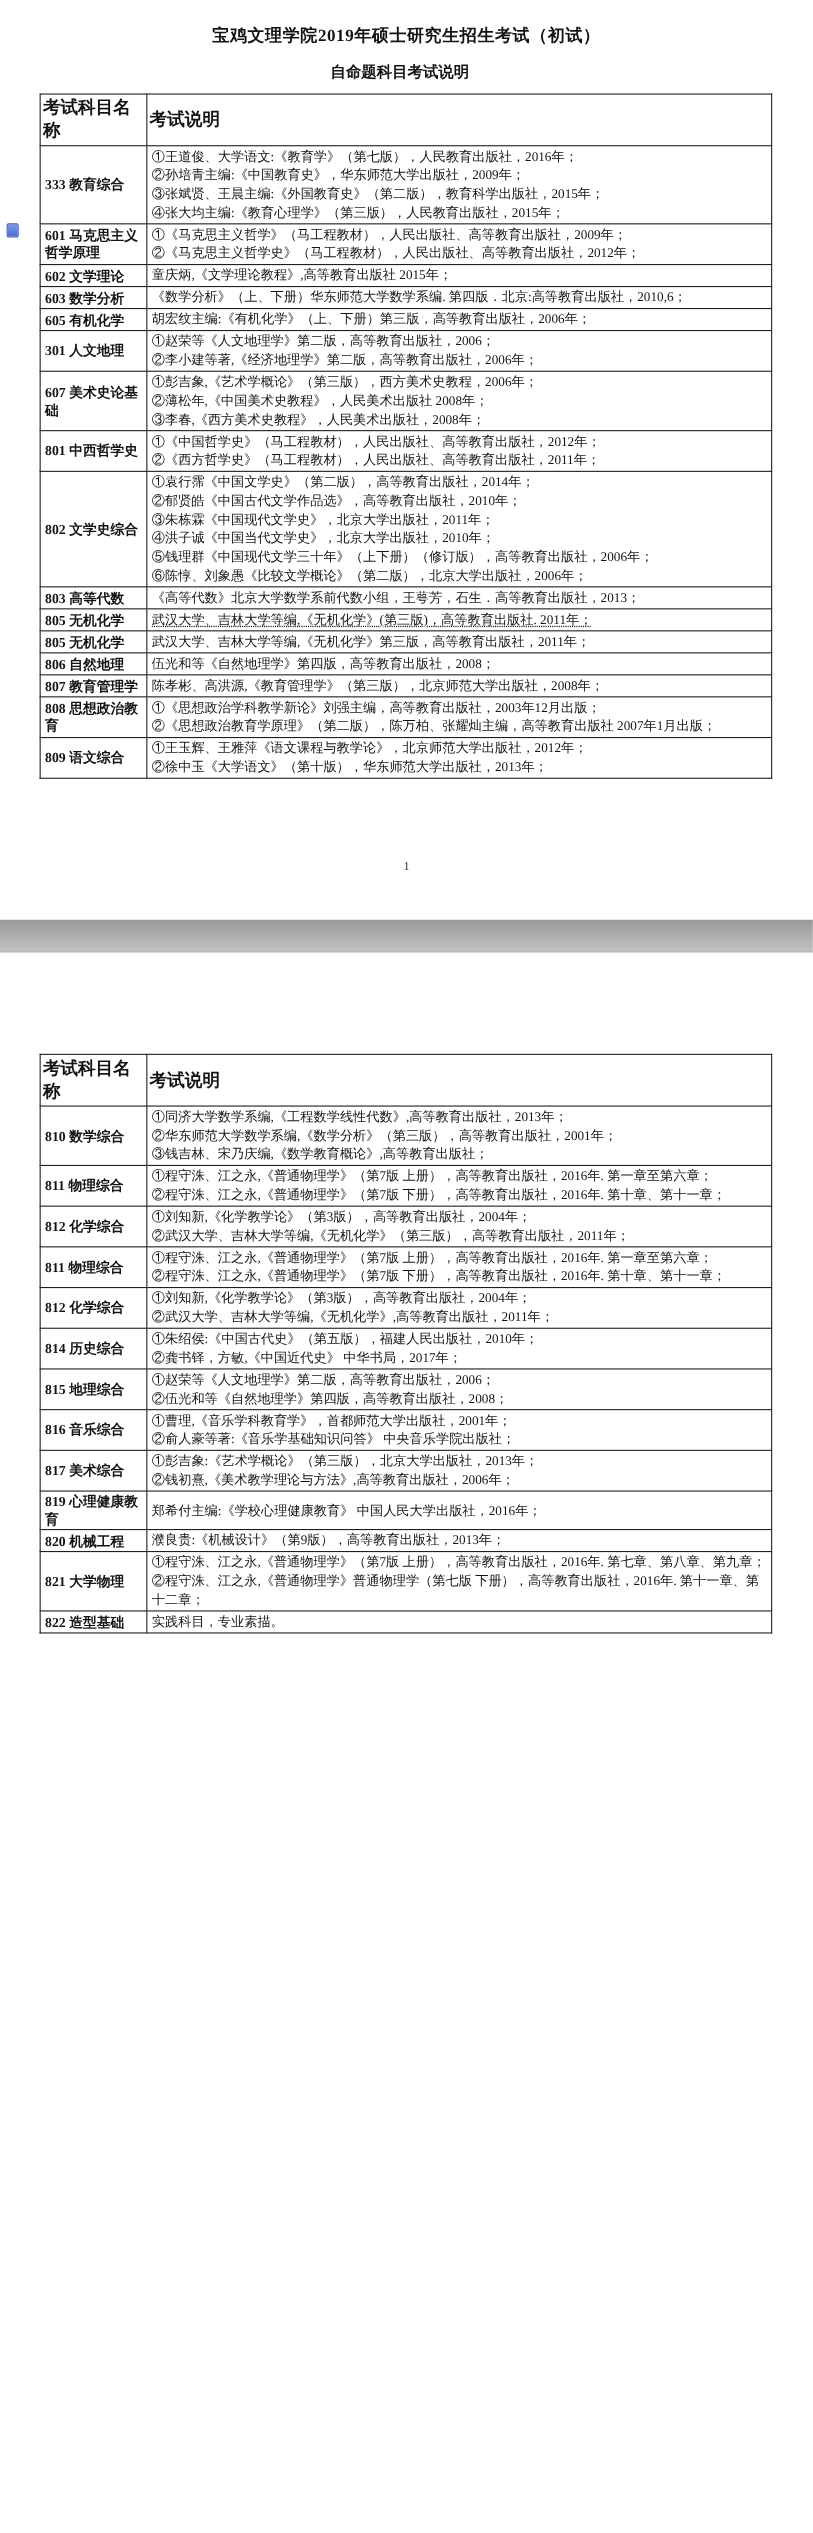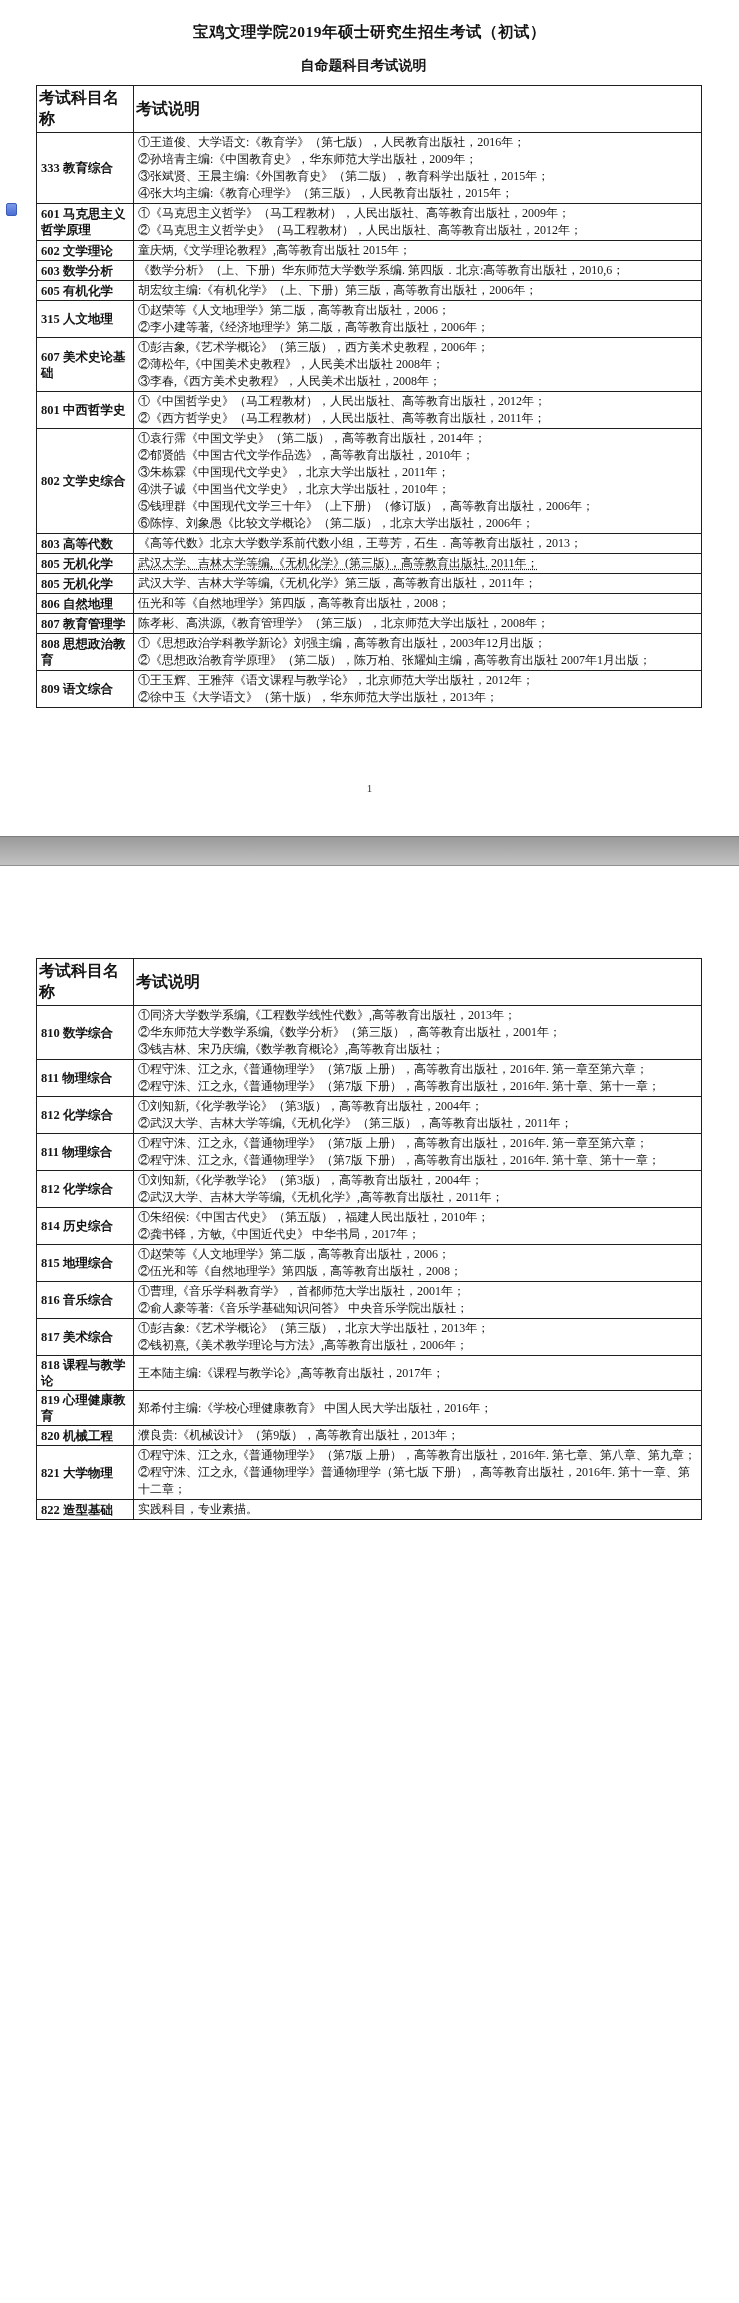--- a/index.html
+++ b/index.html
@@ -141,21 +141,21 @@
             <div class="line">《数学分析》（上、下册）华东师范大学数学系编. 第四版．北京:高等教育出版社，2010,6；</div>
           </td>
         </tr>
         <tr>
           <td class="subject">605 有机化学</td>
           <td class="desc">
             <div class="line">胡宏纹主编:《有机化学》（上、下册）第三版，高等教育出版社，2006年；</div>
           </td>
         </tr>
         <tr>
-          <td class="subject">315 人文地理</td>
+          <td class="subject">301 人文地理</td>
           <td class="desc">
             <div class="line">①赵荣等《人文地理学》第二版，高等教育出版社，2006；</div>
             <div class="line">②李小建等著,《经济地理学》第二版，高等教育出版社，2006年；</div>
           </td>
         </tr>
         <tr>
           <td class="subject">607 美术史论基础</td>
           <td class="desc">
             <div class="line">①彭吉象,《艺术学概论》（第三版），西方美术史教程，2006年；</div>
             <div class="line">②薄松年,《中国美术史教程》，人民美术出版社 2008年；</div>
@@ -302,26 +302,20 @@
           </td>
         </tr>
         <tr>
           <td class="subject">817 美术综合</td>
           <td class="desc">
             <div class="line">①彭吉象:《艺术学概论》（第三版），北京大学出版社，2013年；</div>
             <div class="line">②钱初熹,《美术教学理论与方法》,高等教育出版社，2006年；</div>
           </td>
         </tr>
         <tr>
-          <td class="subject">818 课程与教学论</td>
-          <td class="desc">
-            <div class="line">王本陆主编:《课程与教学论》,高等教育出版社，2017年；</div>
-          </td>
-        </tr>
-        <tr>
           <td class="subject">819 心理健康教育</td>
           <td class="desc">
             <div class="line">郑希付主编:《学校心理健康教育》 中国人民大学出版社，2016年；</div>
           </td>
         </tr>
         <tr>
           <td class="subject">820 机械工程</td>
           <td class="desc">
             <div class="line">濮良贵:《机械设计》（第9版），高等教育出版社，2013年；</div>
           </td>

